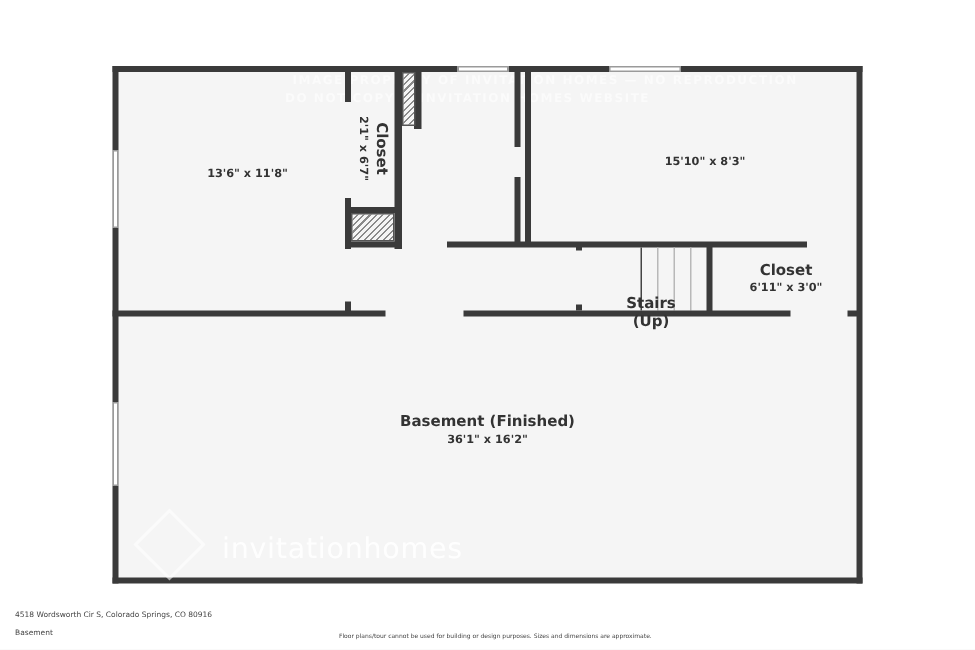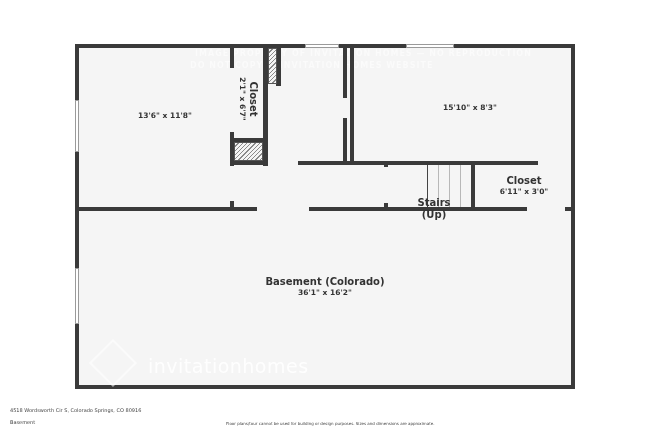--- a/index.html
+++ b/index.html
@@ -89,21 +89,21 @@
     <div class="room-name">Stairs</div>
     <div class="room-name">(Up)</div>
   </div>
 
   <div class="room-label" style="left:484px;top:175px;width:80px;">
     <div class="room-name">Closet</div>
     <div class="room-dim">6'11" x 3'0"</div>
   </div>
 
   <div class="room-label" style="left:245px;top:276px;width:160px;">
-    <div class="room-name">Basement (Colorado)</div>
+    <div class="room-name">Basement (Finished)</div>
     <div class="room-dim">36'1" x 16'2"</div>
   </div>
 
   <div class="wm-logo"></div>
   <div class="watermark" style="left:148px;top:355px;">invitationhomes</div>
 </div>
 
 <div class="footer-addr">4518 Wordsworth Cir S, Colorado Springs, CO 80916</div>
 <div class="footer-level">Basement</div>
 <div class="footer-disclaimer">Floor plans/tour cannot be used for building or design purposes. Sizes and dimensions are approximate.</div>

